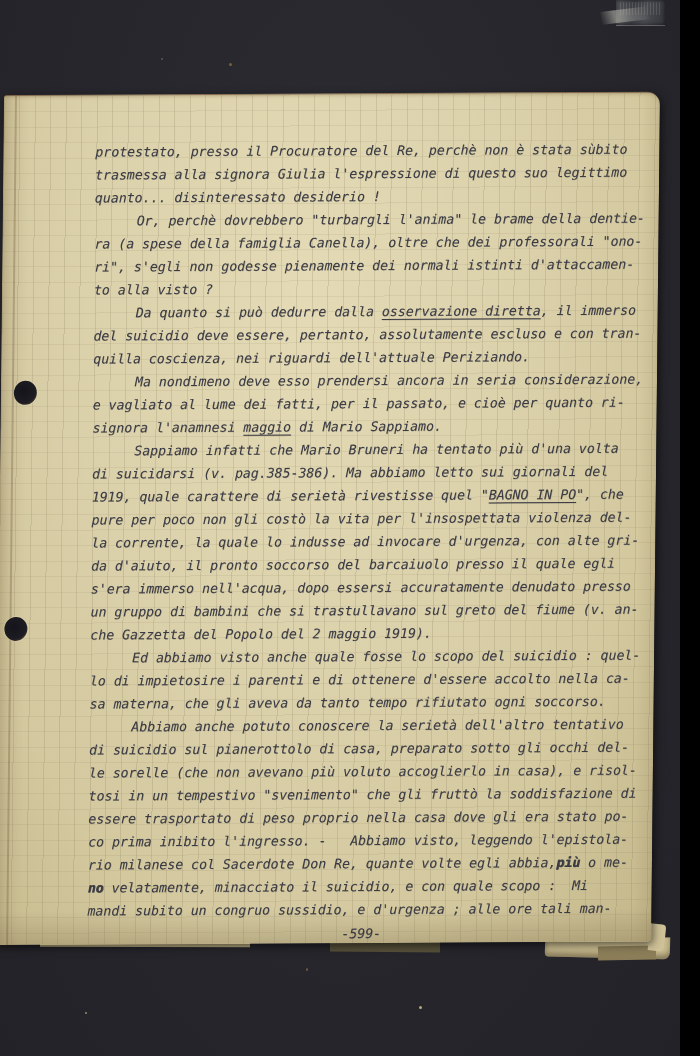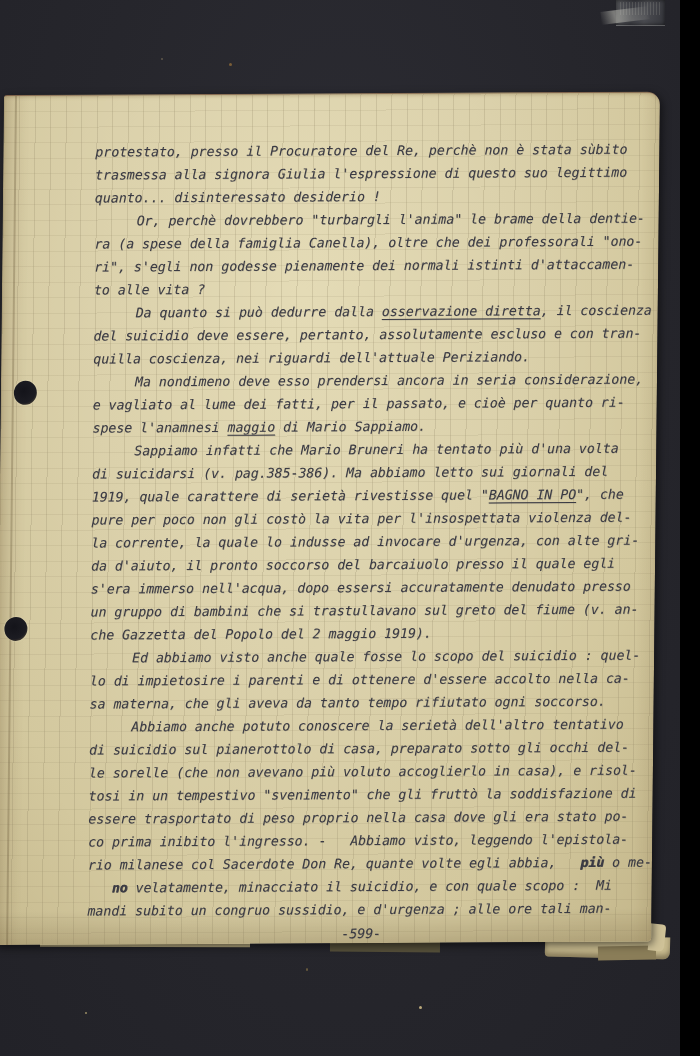--- a/index.html
+++ b/index.html
@@ -62,21 +62,21 @@
   .hole.h1{left:13px;top:285px;}
   .hole.h2{left:6px;top:521px;}
 
   
   .text{position:absolute;left:92px;top:45px;width:556px;
         font-size:13.2px;line-height:23px;color:var(--ink);
         text-shadow:0.4px 0.4px 0 rgba(58,58,66,.30);}
   .line{white-space:pre;height:23px;}
   .line.indent{padding-left:42px;}
   .line .u{text-decoration:underline;text-underline-offset:2.5px;text-decoration-thickness:1.2px;}
-  .line .b{font-weight:bold;text-shadow:0.6px 0 0 rgba(45,45,55,.75);margin-left:24px;}
+  .line .b{font-weight:bold;text-shadow:0.6px 0 0 rgba(45,45,55,.75);}
   .pagenum{white-space:pre;height:23px;width:548px;text-align:center;margin-top:1px;}
 </style>
 </head>
 <body>
 
 <div class="scene">
 
   <div class="sticker"></div>
   <div class="scratch"></div>
 
@@ -99,27 +99,27 @@
     <div class="hole h2"></div>
 
     <div class="text">
 
       <div class="line"><span>protestato, presso il Procuratore del Re, perchè non è stata sùbito</span></div>
         <div class="line"><span>trasmessa alla signora Giulia l'espressione di questo suo legittimo</span></div>
         <div class="line"><span>quanto... disinteressato desiderio !</span></div>
         <div class="line indent"><span>Or, perchè dovrebbero "turbargli l'anima" le brame della dentie-</span></div>
         <div class="line"><span>ra (a spese della famiglia Canella), oltre che dei professorali "ono-</span></div>
         <div class="line"><span>ri", s'egli non godesse pienamente dei normali istinti d'attaccamen-</span></div>
-        <div class="line"><span>to alle vita ?</span></div>
-        <div class="line indent"><span>Da quanto si può dedurre dalla </span><span class="u">osservazione diretta</span><span>, il coscienza</span></div>
+        <div class="line"><span>to alla visto ?</span></div>
+        <div class="line indent"><span>Da quanto si può dedurre dalla </span><span class="u">osservazione diretta</span><span>, il immerso</span></div>
         <div class="line"><span>del suicidio deve essere, pertanto, assolutamente escluso e con tran-</span></div>
         <div class="line"><span>quilla coscienza, nei riguardi dell'attuale Periziando.</span></div>
         <div class="line indent"><span>Ma nondimeno deve esso prendersi ancora in seria considerazione,</span></div>
         <div class="line"><span>e vagliato al lume dei fatti, per il passato, e cioè per quanto ri-</span></div>
-        <div class="line"><span>spese l'anamnesi </span><span class="u">maggio</span><span> di Mario Sappiamo.</span></div>
+        <div class="line"><span>signora l'anamnesi </span><span class="u">maggio</span><span> di Mario Sappiamo.</span></div>
         <div class="line indent"><span>Sappiamo infatti che Mario Bruneri ha tentato più d'una volta</span></div>
         <div class="line"><span>di suicidarsi (v. pag.385-386). Ma abbiamo letto sui giornali del</span></div>
         <div class="line"><span>1919, quale carattere di serietà rivestisse quel "</span><span class="u">BAGNO IN PO</span><span>", che</span></div>
         <div class="line"><span>pure per poco non gli costò la vita per l'insospettata violenza del-</span></div>
         <div class="line"><span>la corrente, la quale lo indusse ad invocare d'urgenza, con alte gri-</span></div>
         <div class="line"><span>da d'aiuto, il pronto soccorso del barcaiuolo presso il quale egli</span></div>
         <div class="line"><span>s'era immerso nell'acqua, dopo essersi accuratamente denudato presso</span></div>
         <div class="line"><span>un gruppo di bambini che si trastullavano sul greto del fiume (v. an-</span></div>
         <div class="line"><span>che Gazzetta del Popolo del 2 maggio 1919).</span></div>
         <div class="line indent"><span>Ed abbiamo visto anche quale fosse lo scopo del suicidio : quel-</span></div>

